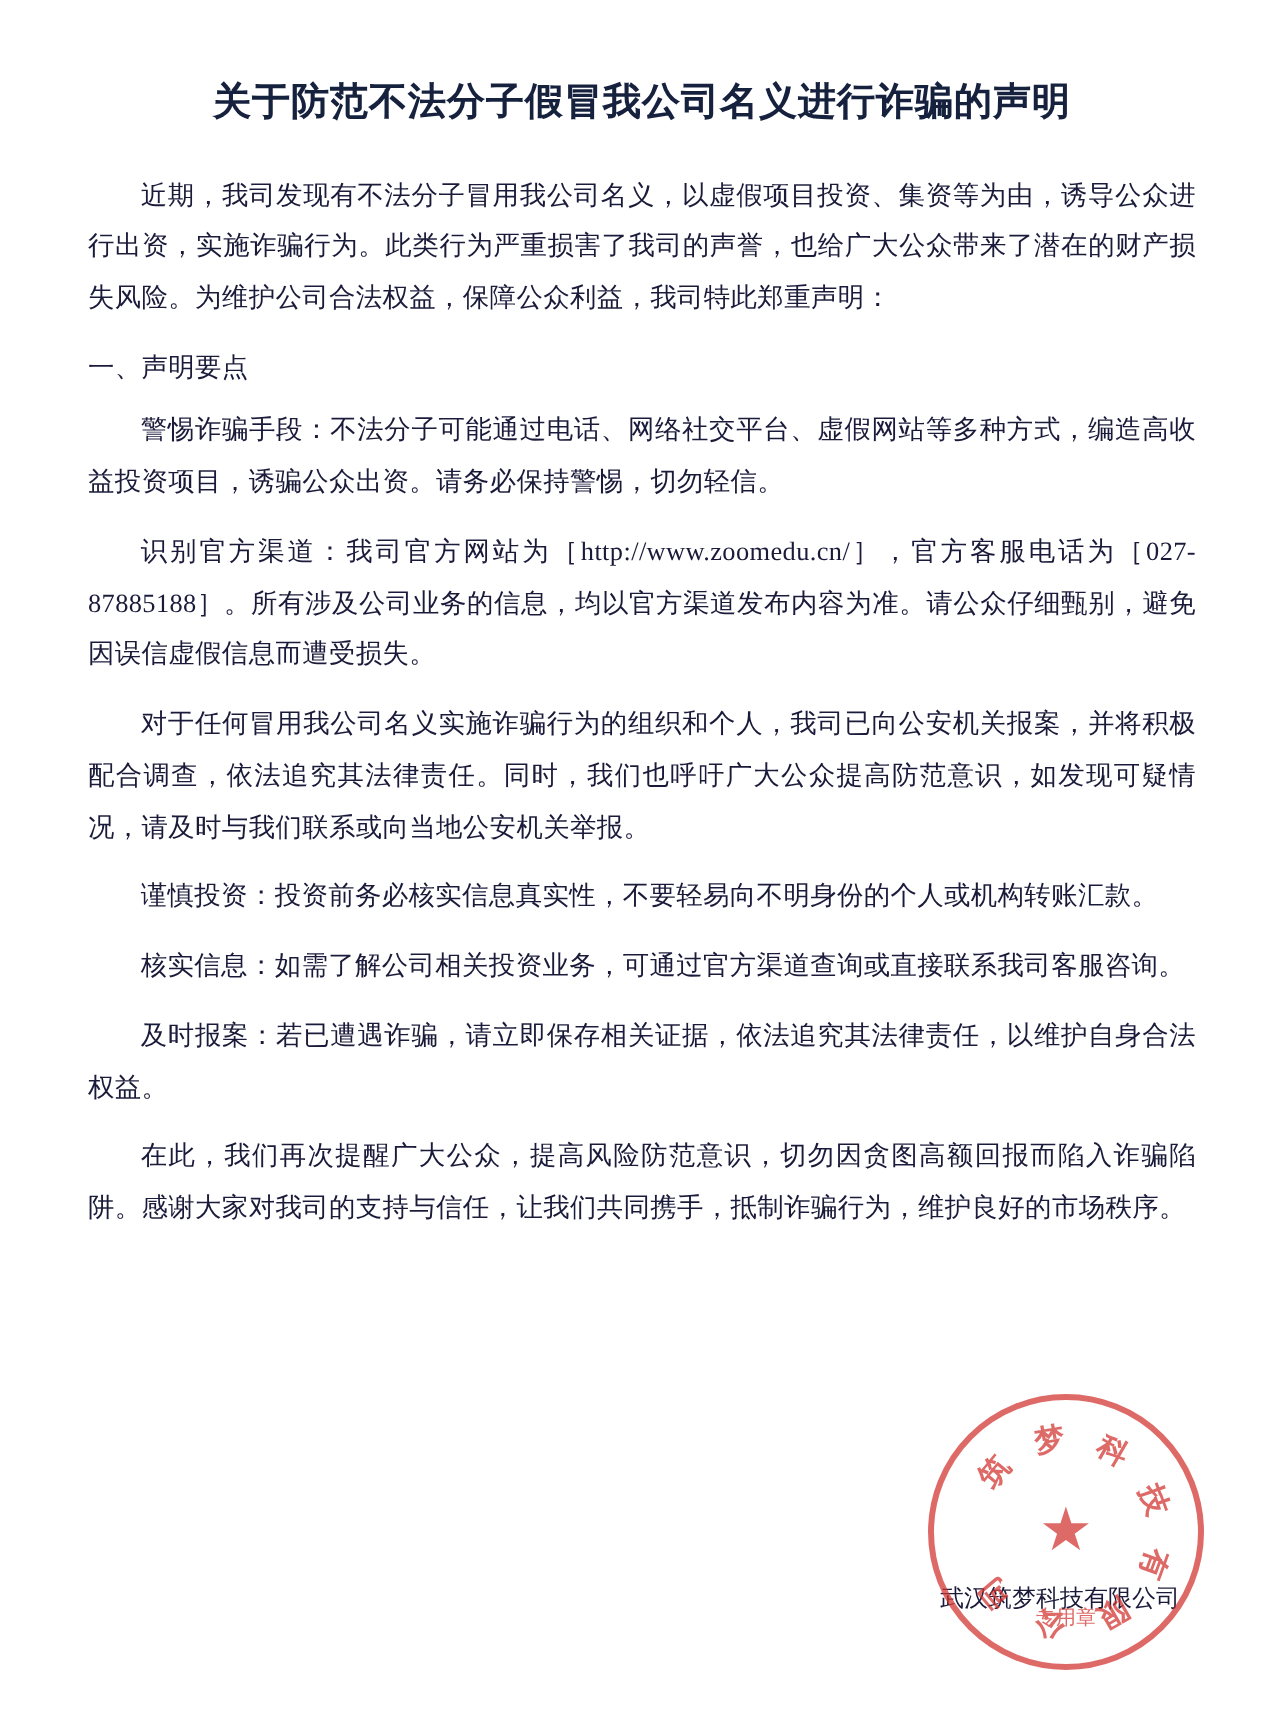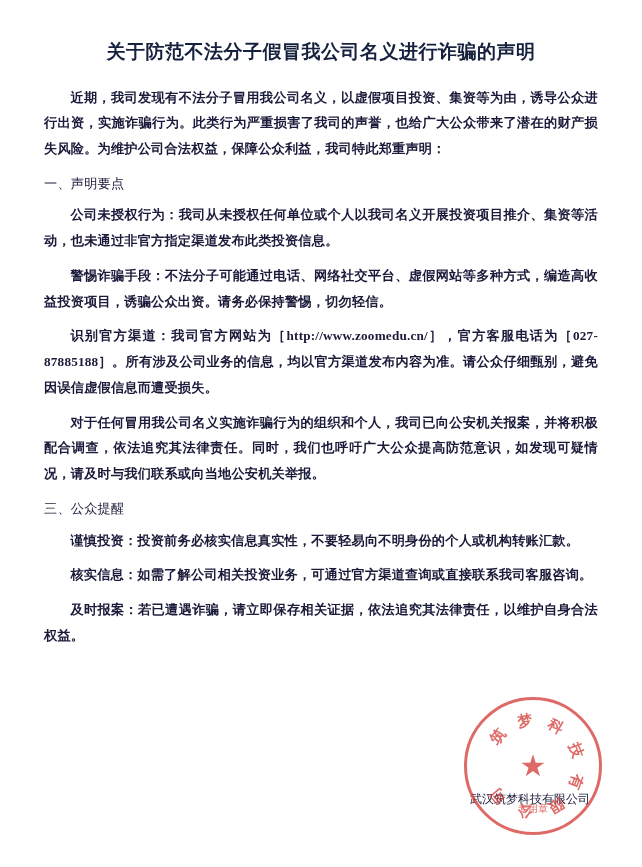--- a/index.html
+++ b/index.html
@@ -34,21 +34,20 @@
   p {
     margin: 0 0 9px 0;
     font-size: 13.2px;
     line-height: 1.95;
     text-align: justify;
     color: #1a1a3a;
     letter-spacing: 0.2px;
   }
   .indent {
     text-indent: 2em;
-    font-weight: bold;
   }
   .section-head {
     text-indent: 0;
     margin-bottom: 6px;
   }
   .signature-block {
     position: absolute;
     right: 52px;
     bottom: 56px;
     text-align: right;
@@ -114,31 +113,30 @@
 </head>
 <body>
 
 <div class="page">
 
   <h1 class="doc-title">关于防范不法分子假冒我公司名义进行诈骗的声明</h1>
 
   <p class="indent">近期，我司发现有不法分子冒用我公司名义，以虚假项目投资、集资等为由，诱导公众进行出资，实施诈骗行为。此类行为严重损害了我司的声誉，也给广大公众带来了潜在的财产损失风险。为维护公司合法权益，保障公众利益，我司特此郑重声明：</p>
 
   <p class="section-head">一、声明要点</p>
-  <p class="indent">公司未授权行为：我司从未授权任何单位或个人以我司名义开展投资项目推介、集资等活动，也未通过非官方指定渠道发布此类投资信息。</p>
   <p class="indent">警惕诈骗手段：不法分子可能通过电话、网络社交平台、虚假网站等多种方式，编造高收益投资项目，诱骗公众出资。请务必保持警惕，切勿轻信。</p>
   <p class="indent">识别官方渠道：我司官方网站为［http://www.zoomedu.cn/］，官方客服电话为［027-87885188］。所有涉及公司业务的信息，均以官方渠道发布内容为准。请公众仔细甄别，避免因误信虚假信息而遭受损失。</p>
 
   <p class="indent">对于任何冒用我公司名义实施诈骗行为的组织和个人，我司已向公安机关报案，并将积极配合调查，依法追究其法律责任。同时，我们也呼吁广大公众提高防范意识，如发现可疑情况，请及时与我们联系或向当地公安机关举报。</p>
 
-  <p class="section-head">三、公众提醒</p>
   <p class="indent">谨慎投资：投资前务必核实信息真实性，不要轻易向不明身份的个人或机构转账汇款。</p>
   <p class="indent">核实信息：如需了解公司相关投资业务，可通过官方渠道查询或直接联系我司客服咨询。</p>
   <p class="indent">及时报案：若已遭遇诈骗，请立即保存相关证据，依法追究其法律责任，以维护自身合法权益。</p>
 
+  <p class="indent">在此，我们再次提醒广大公众，提高风险防范意识，切勿因贪图高额回报而陷入诈骗陷阱。感谢大家对我司的支持与信任，让我们共同携手，抵制诈骗行为，维护良好的市场秩序。</p>
 
   <div class="signature-block">
     <span class="sig-line">武汉筑梦科技有限公司</span>
   </div>
 
   <div class="seal">
     <div class="seal-text">
         <span class="seal-char" style="transform: translate(-35.2px, -29.6px) rotate(-50deg);">筑</span>
         <span class="seal-char" style="transform: translate(-8px, -45.3px) rotate(-10deg);">梦</span>
         <span class="seal-char" style="transform: translate(23px, -39.8px) rotate(30deg);">科</span>

